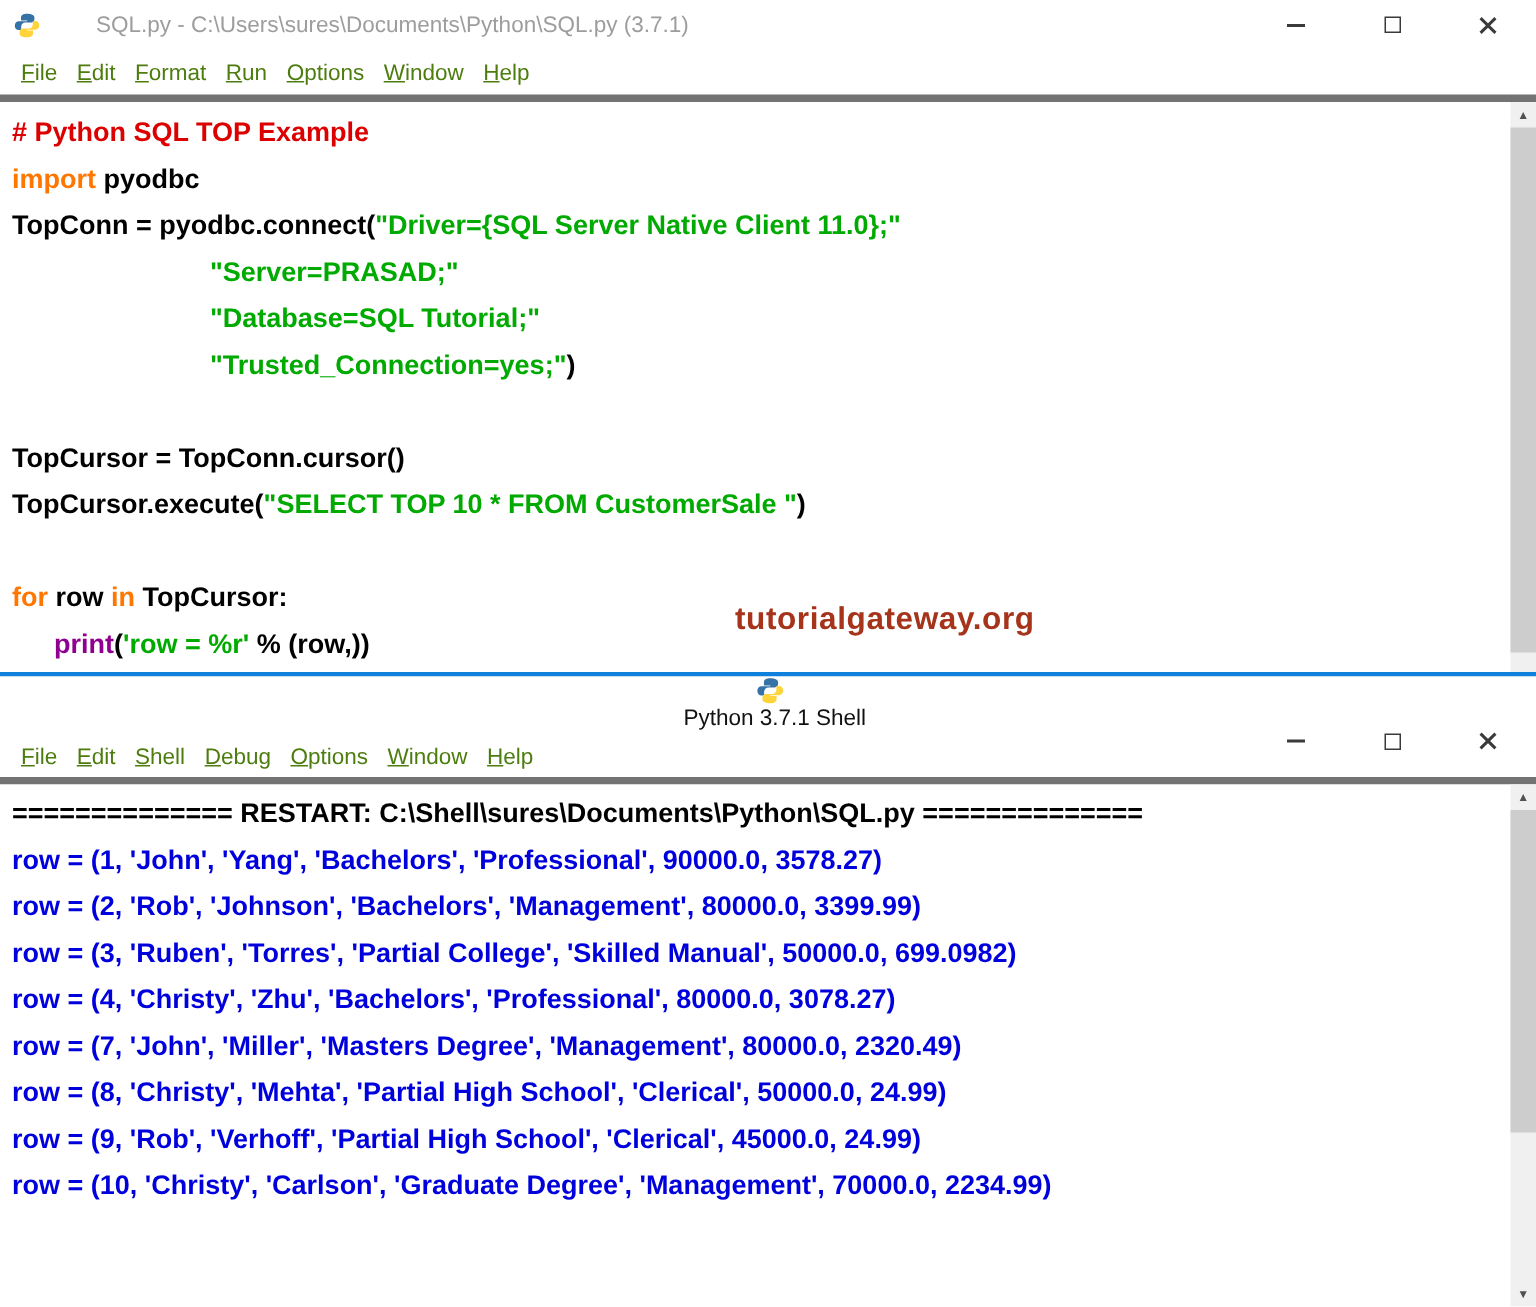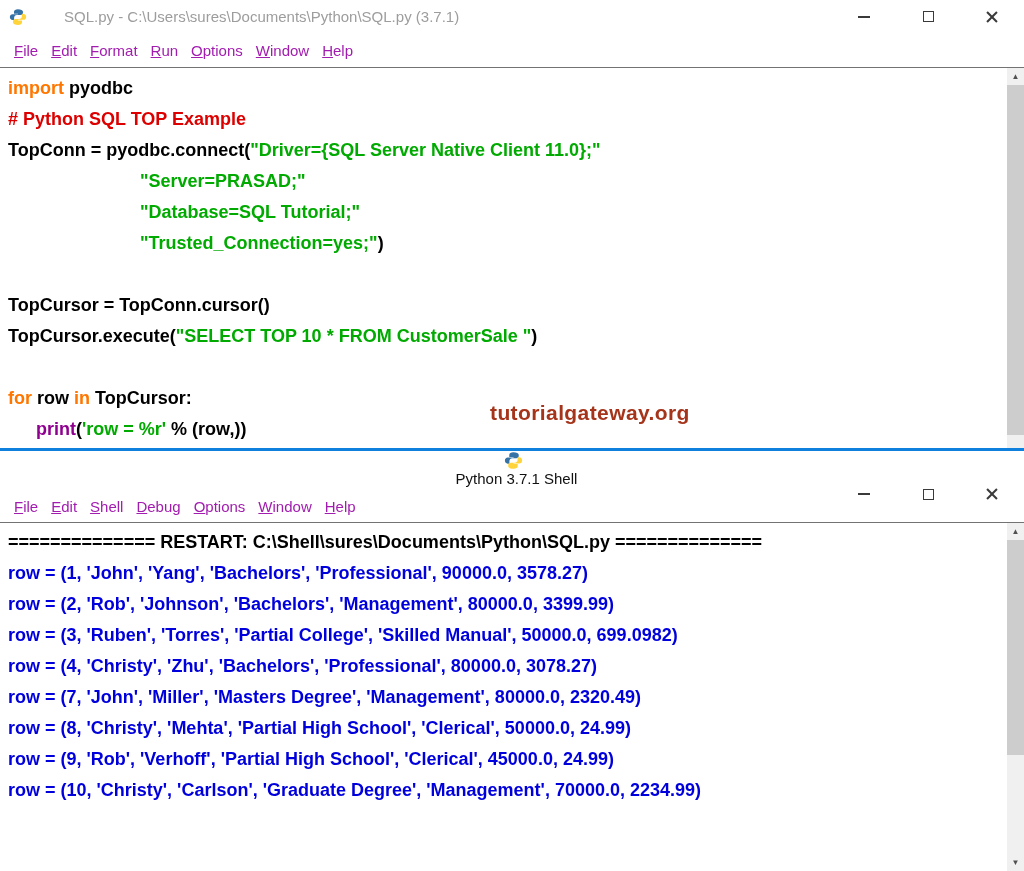--- a/index.html
+++ b/index.html
@@ -27,21 +27,21 @@
   .ctrl { width: 64px; height: 100%; display: flex; align-items: center; justify-content: center; cursor: default; }
   .glyph-min { width: 12px; height: 0; border-bottom: 2px solid #3a3a3a; display: block; }
   .glyph-max { width: 11px; height: 11px; border: 1.5px solid #3a3a3a; display: block; }
   .glyph-close { position: relative; width: 14px; height: 14px; display: block; }
   .glyph-close::before, .glyph-close::after {
     content: ""; position: absolute; left: 6px; top: 0; width: 2px; height: 14px; background: #3a3a3a;
   }
   .glyph-close::before { transform: rotate(45deg); }
   .glyph-close::after  { transform: rotate(-45deg); }
 
-  .menubar { display: flex; align-items: center; padding-left: 9px; font-size: 15px; color: #a21caf; border-bottom: 1px solid #737373; background: #fff; }
+  .menubar { display: flex; align-items: center; padding-left: 9px; font-size: 15px; color: #4d7c0f; border-bottom: 5px solid #737373; background: #fff; }
   .editor-window .menubar { height: 35px; }
   .shell-window  .menubar { height: 33px; }
   .menu-item { padding: 2px 5px; margin-right: 3px; white-space: nowrap; }
   .menu-item u { text-decoration: underline; }
 
   .textarea { position: relative; background: #fff; font-weight: 700; font-size: 18px; }
   .editor-code-area { height: 380px; padding: 5px 20px 0 8px; }
   .shell-output-area { height: 348px; padding: 4px 20px 0 8px; }
   .code-line { height: 31px; line-height: 31px; white-space: pre; }
 
@@ -92,22 +92,22 @@
       <div class="menu-item"><u>F</u>ile</div>
       <div class="menu-item"><u>E</u>dit</div>
       <div class="menu-item"><u>F</u>ormat</div>
       <div class="menu-item"><u>R</u>un</div>
       <div class="menu-item"><u>O</u>ptions</div>
       <div class="menu-item"><u>W</u>indow</div>
       <div class="menu-item"><u>H</u>elp</div>
     </div>
   <div class="textarea editor-code-area">
     <div id="editor-lines">
+        <div class="code-line"><span class="seg-comment"># Python SQL TOP Example</span></div>
         <div class="code-line"><span class="seg-keyword">import</span><span class="seg-plain"> pyodbc</span></div>
-        <div class="code-line"><span class="seg-comment"># Python SQL TOP Example</span></div>
         <div class="code-line"><span class="seg-plain">TopConn = pyodbc.connect(</span><span class="seg-string">"Driver={SQL Server Native Client 11.0};"</span></div>
         <div class="code-line" style="padding-left: 132px;"><span class="seg-string">"Server=PRASAD;"</span></div>
         <div class="code-line" style="padding-left: 132px;"><span class="seg-string">"Database=SQL Tutorial;"</span></div>
         <div class="code-line" style="padding-left: 132px;"><span class="seg-string">"Trusted_Connection=yes;"</span><span class="seg-plain">)</span></div>
         <div class="code-line">&nbsp;</div>
         <div class="code-line"><span class="seg-plain">TopCursor = TopConn.cursor()</span></div>
         <div class="code-line"><span class="seg-plain">TopCursor.execute(</span><span class="seg-string">"SELECT TOP 10 * FROM CustomerSale "</span><span class="seg-plain">)</span></div>
         <div class="code-line">&nbsp;</div>
         <div class="code-line"><span class="seg-keyword">for</span><span class="seg-plain"> row </span><span class="seg-keyword">in</span><span class="seg-plain"> TopCursor:</span></div>
         <div class="code-line" style="padding-left: 28px;"><span class="seg-builtin">print</span><span class="seg-plain">(</span><span class="seg-string">'row = %r'</span><span class="seg-plain"> % (row,))</span></div>

